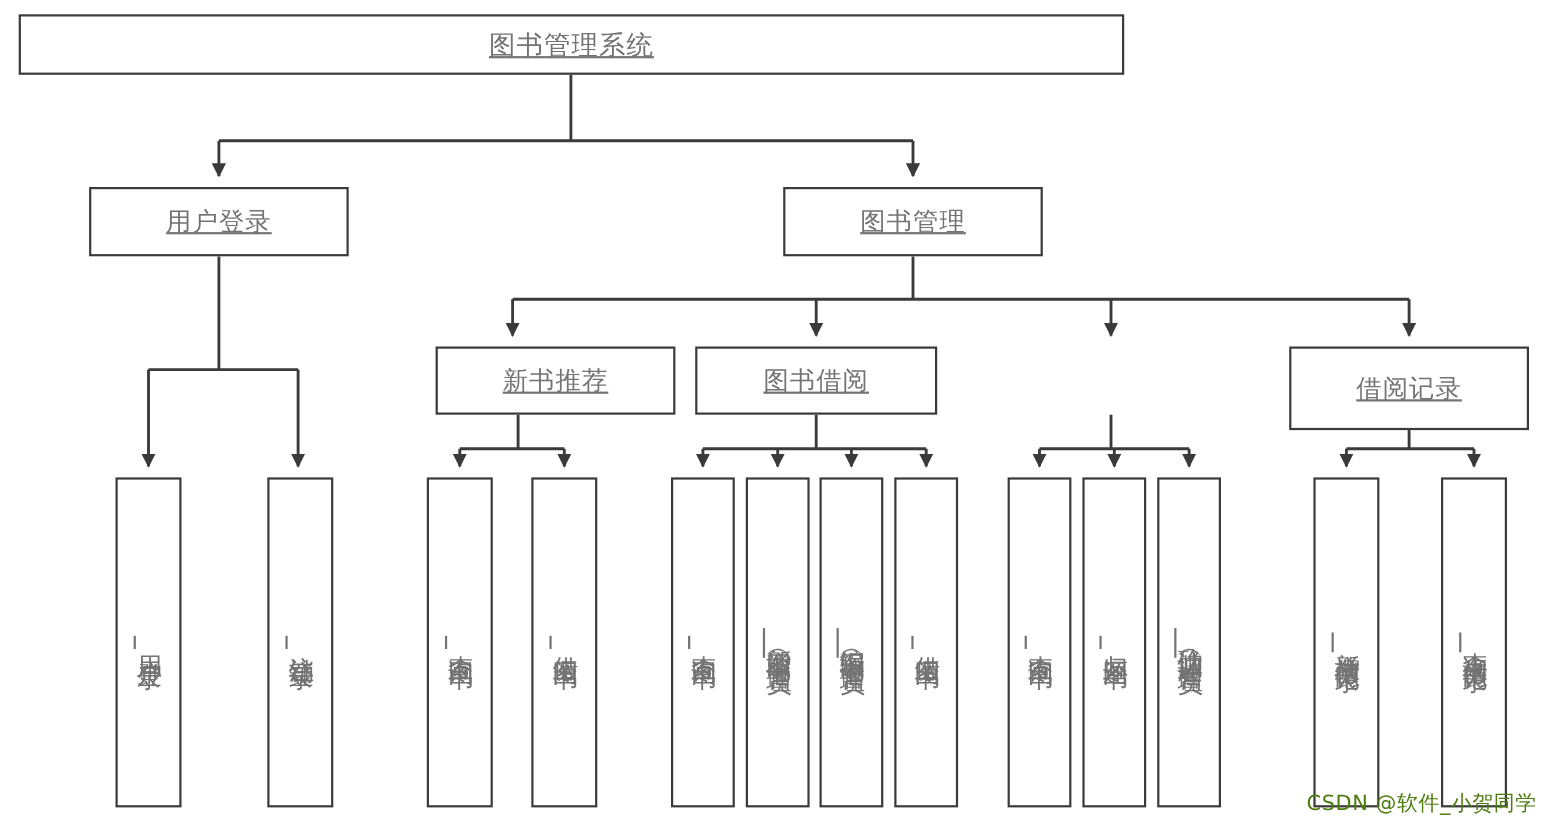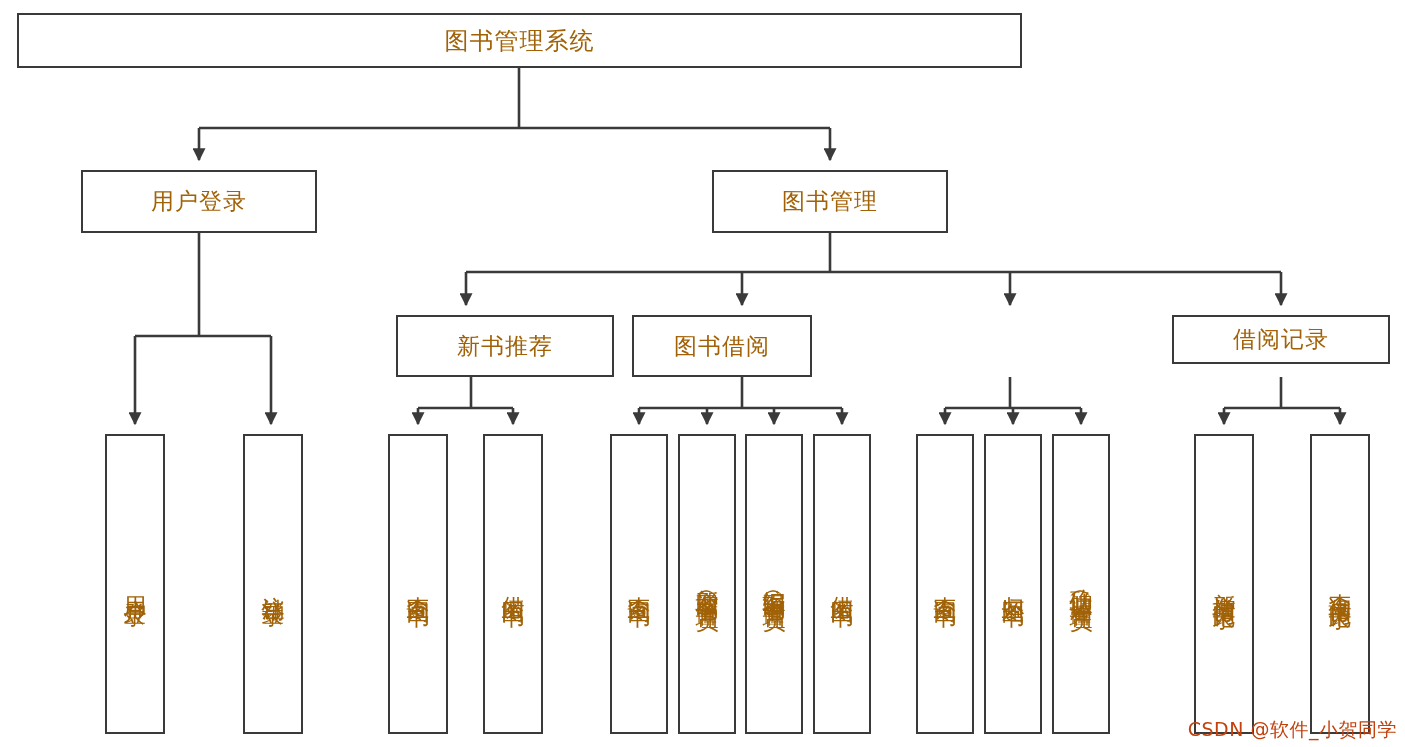--- a/index.html
+++ b/index.html
@@ -26,21 +26,22 @@
     pointer-events: none;
   }
   .node {
     position: absolute;
     box-sizing: border-box;
     background: #ffffff;
     border: 2.5px solid #3a3a3a;
     display: flex;
     align-items: center;
     justify-content: center;
-    color: #a16207;
+    color: #737373;
+    text-decoration: underline;
   }
   .node.horiz {
     font-size: 23px;
     letter-spacing: 1px;
   }
   .node.vert {
     writing-mode: vertical-rl;
     text-orientation: upright;
     font-size: 23px;
     letter-spacing: 3px;
@@ -57,21 +58,21 @@
     display: block;
   }
   .node.root {
     font-size: 24px;
   }
   .watermark {
     position: absolute;
     right: 8px;
     bottom: 4px;
     font-size: 19px;
-    color: #c2410c;
+    color: #4d7c0f;
     white-space: nowrap;
     letter-spacing: 0.5px;
   }
 </style>
 </head>
 <body>
 
 <div id="diagram-root">
 
   <svg class="edges" viewBox="0 0 1405 747" xmlns="http://www.w3.org/2000/svg">
@@ -132,24 +133,24 @@
   <div class="node horiz" style="left:81px; top:170px; width:236px; height:63px;">
     <span>用户登录</span>
   </div>
   <div class="node horiz" style="left:712px; top:170px; width:236px; height:63px;">
     <span>图书管理</span>
   </div>
 
   <div class="node horiz" style="left:362px; top:315px; width:218px; height:62px;margin-left:34px;">
     <span>新书推荐</span>
   </div>
-  <div class="node horiz" style="left:632px; top:315px; width:180px; height:62px;">
+  <div class="node horiz" style="left:632px; top:315px; width:220px; height:62px;">
     <span>图书借阅</span>
   </div>
-  <div class="node horiz" style="left:1172px; top:315px; width:218px; height:49px;">
+  <div class="node horiz" style="left:1172px; top:315px; width:218px; height:76px;">
     <span>借阅记录</span>
   </div>
 
   <div class="node vert" style="left:105px; top:434px; width:60px; height:300px;">
     <span class="vtext">用户登录</span>
   </div>
   <div class="node vert" style="left:243px; top:434px; width:60px; height:300px;">
     <span class="vtext">注销登录</span>
   </div>
 

